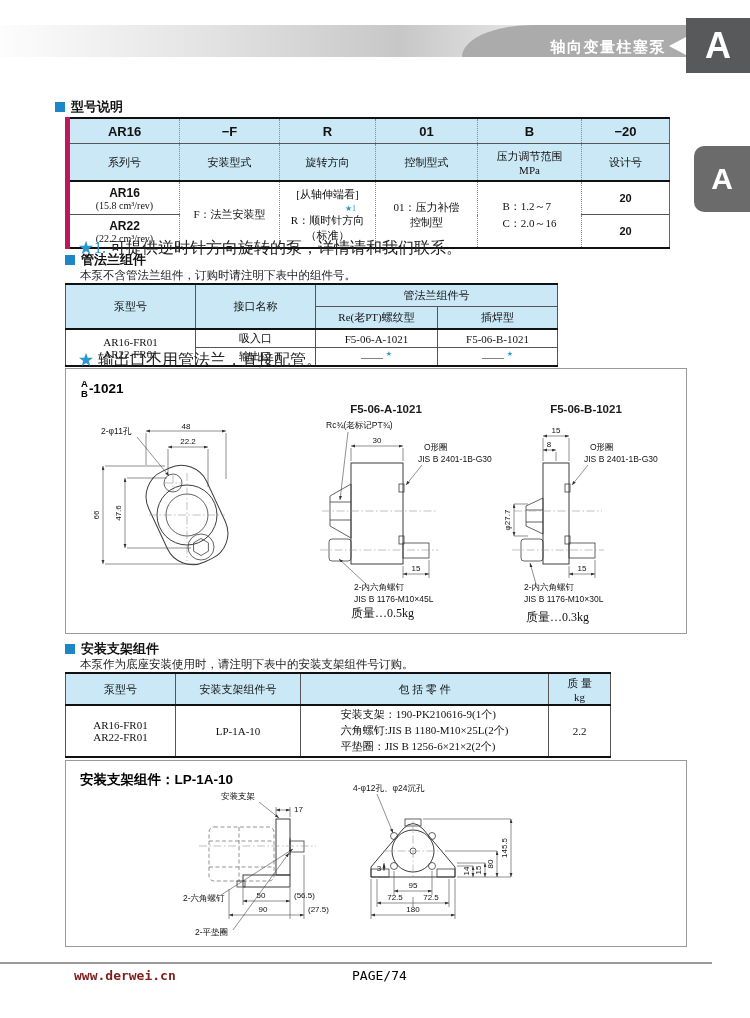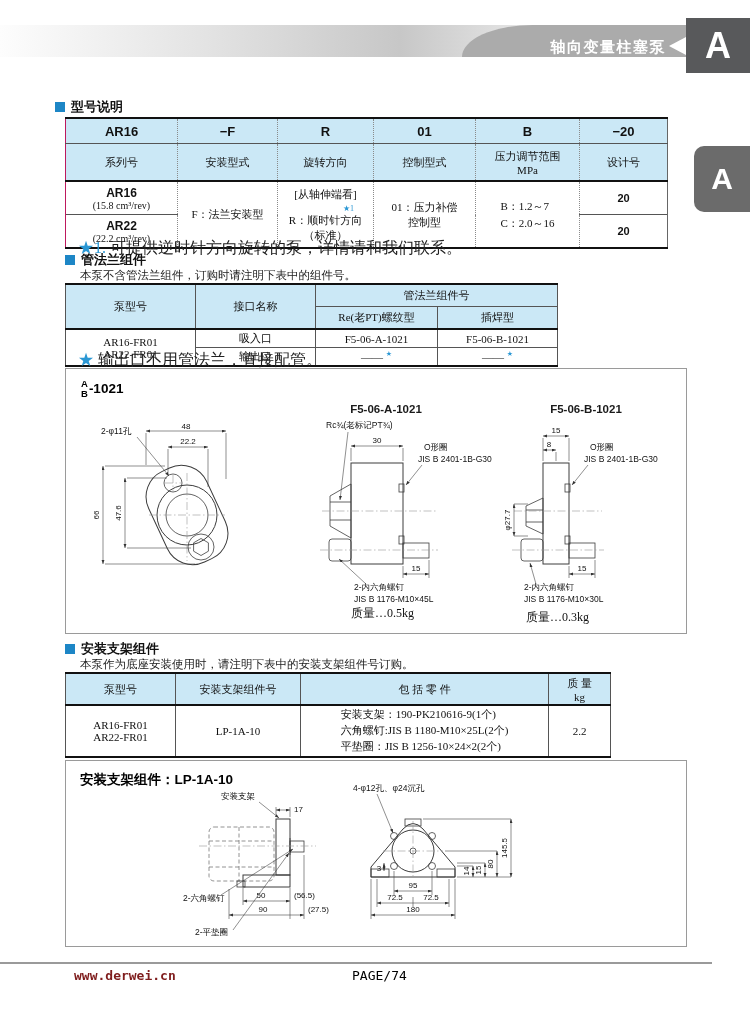--- a/index.html
+++ b/index.html
@@ -31,21 +31,21 @@
   .bstar{color:#2a97d4;}
 
   
   table{border-collapse:collapse;table-layout:fixed;}
   .dtable{position:absolute;font-family:"Liberation Serif",serif;font-size:11px;color:#111;}
   .dtable td{text-align:center;vertical-align:middle;padding:1px 3px;}
   .hb{background:#cbe8f6;}
 
   .t1{border-top:2.5px solid #111;border-bottom:2.5px solid #111;width:602px;}
   .t1 td{border-left:1px dotted #8a8a8a;}
-  .t1 td:first-child{border-left:1px solid #be185d;}
+  .t1 td:first-child{border-left:5px solid #be185d;}
   .t1 td:last-child{border-right:1px solid #666;}
   .t1 tr.codes td{border-bottom:1px solid #555;font-family:"Liberation Sans",sans-serif;
         font-weight:bold;font-size:13px;height:22px;}
   .t1 tr.labels td{border-bottom:2px solid #111;height:34px;}
   .t1 tr.r1 td{height:30px;}
   .t1 tr.r2 td{height:30px;border-top:1px solid #555;}
   .ser-name{font-family:"Liberation Sans",sans-serif;font-weight:bold;font-size:12px;}
   .ser-disp{font-size:10px;}
   .lines-left{display:inline-block;text-align:left;line-height:1.5;}
   .star-sup{font-size:8px;line-height:1;margin:3px 0 0 46px;}
@@ -388,21 +388,21 @@
   <tr class="b">
     <td>
       <div>AR16-FR01</div>
       <div>AR22-FR01</div>
     </td>
     <td>LP-1A-10</td>
     <td>
       <div class="incl-lines">
         <div>安装支架：190-PK210616-9(1个)</div>
         <div>六角螺钉:JIS B 1180-M10×25L(2个)</div>
-        <div>平垫圈：JIS B 1256-10×24×2(2个)</div>
+        <div>平垫圈：JIS B 1256-6×21×2(2个)</div>
       </div>
     </td>
     <td>2.2</td>
   </tr>
 </tbody>
   </table>
 
 <div class="dbox" style="left:65px;top:760px;width:620px;height:185px;">
   <div class="btitle">安装支架组件：LP-1A-10</div>
 

